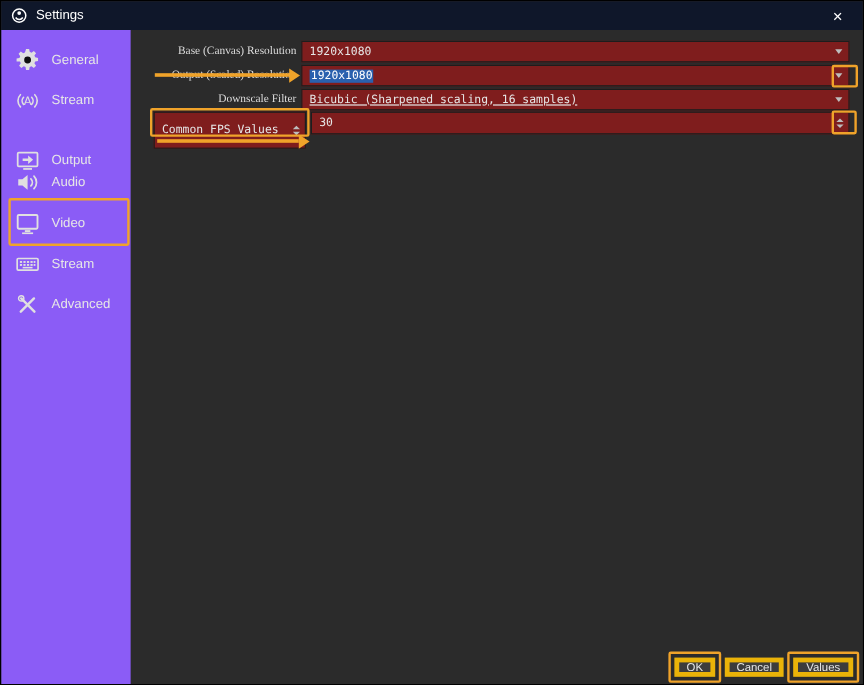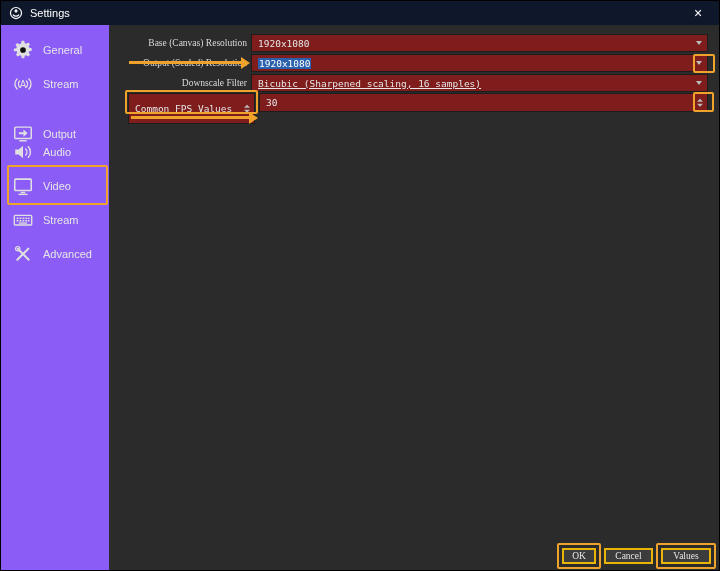--- a/index.html
+++ b/index.html
@@ -27,22 +27,22 @@
     color:#e6e6e6; font-family:"DejaVu Sans Mono", monospace; font-size:9.5px;
     display:flex; align-items:center; padding-left:6px; }
   .sel { background:#2a61ae; color:#ffffff; padding:0 1px; }
   .chev { position:absolute; right:5px; top:50%; margin-top:-2px; width:0; height:0;
     border-left:3.5px solid transparent; border-right:3.5px solid transparent; border-top:4px solid #bdbdbd; }
   .spin { position:absolute; right:4px; top:50%; transform:translateY(-50%); display:flex; flex-direction:column; align-items:center; }
   .spin .up { width:0; height:0; border-left:3px solid transparent; border-right:3px solid transparent; border-bottom:3.5px solid #bdbdbd; }
   .spin .down { width:0; height:0; margin-top:2.5px; border-left:3px solid transparent; border-right:3px solid transparent; border-top:3.5px solid #bdbdbd; }
 
   
-  .btn { position:absolute; height:16px; background:#3c3c3c; border:2px solid #eab308;
-    color:#e6e6e6; font-family:Liberation Serif, serif; font-size:9.5px;
+  .btn { position:absolute; height:16px; background:#3c3c3c; border:4px solid #eab308;
+    color:#e6e6e6; font-family:Liberation Sans, sans-serif; font-size:9.5px;
     display:flex; align-items:center; justify-content:center; cursor:default; }
 
   
   .annot-box { position:absolute; border:2px solid #f0a32a; border-radius:2px; pointer-events:none; }
   .annot-arrow { position:absolute; height:3px; background:#f0a32a; pointer-events:none; }
   .annot-arrow::after { content:""; position:absolute; right:-9px; top:50%; transform:translateY(-50%);
     border-left:9px solid #f0a32a; border-top:6px solid transparent; border-bottom:6px solid transparent; }
 </style>
 </head>
 <body>

